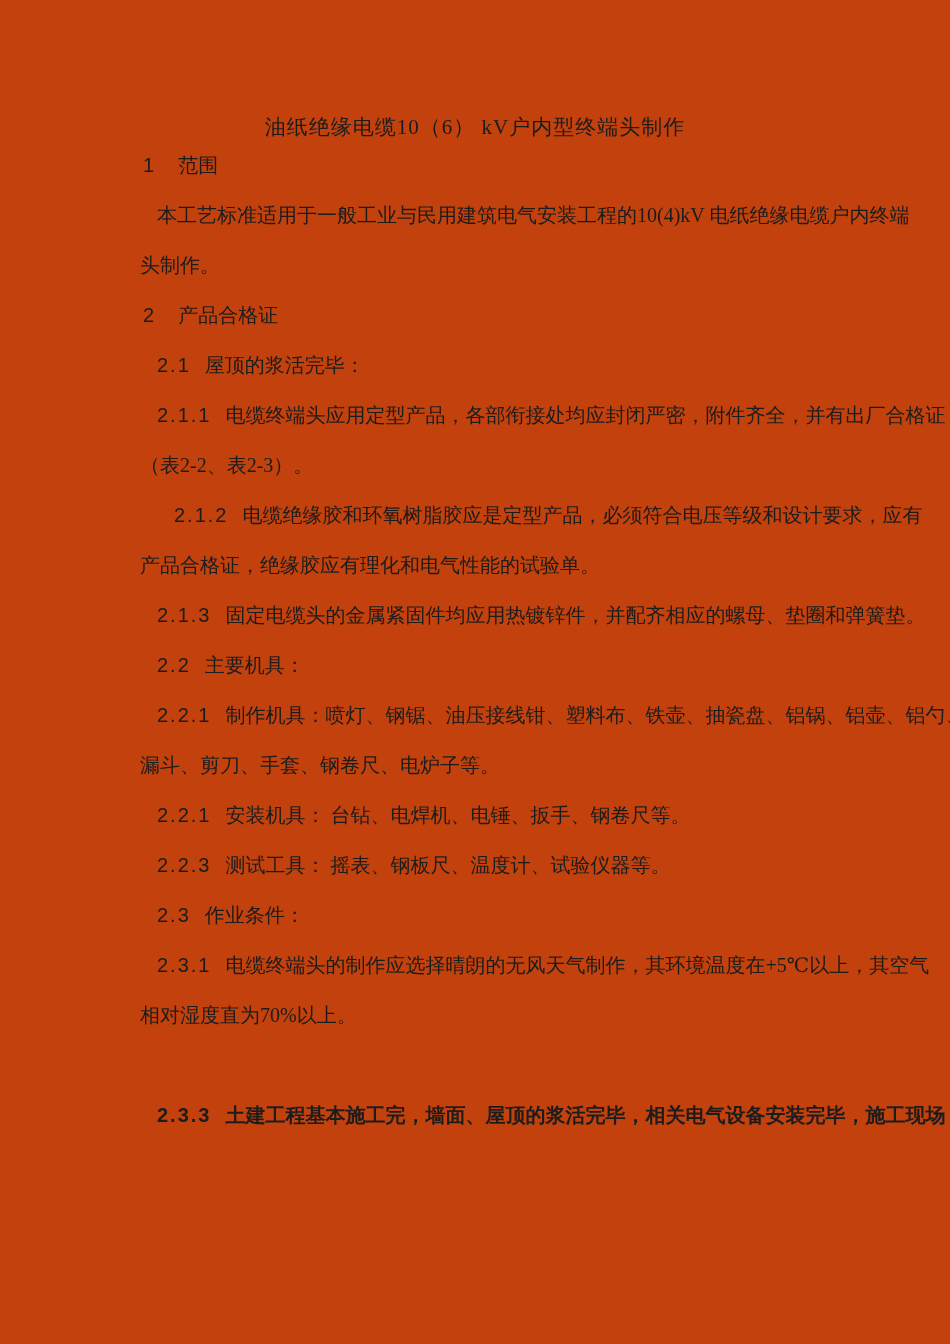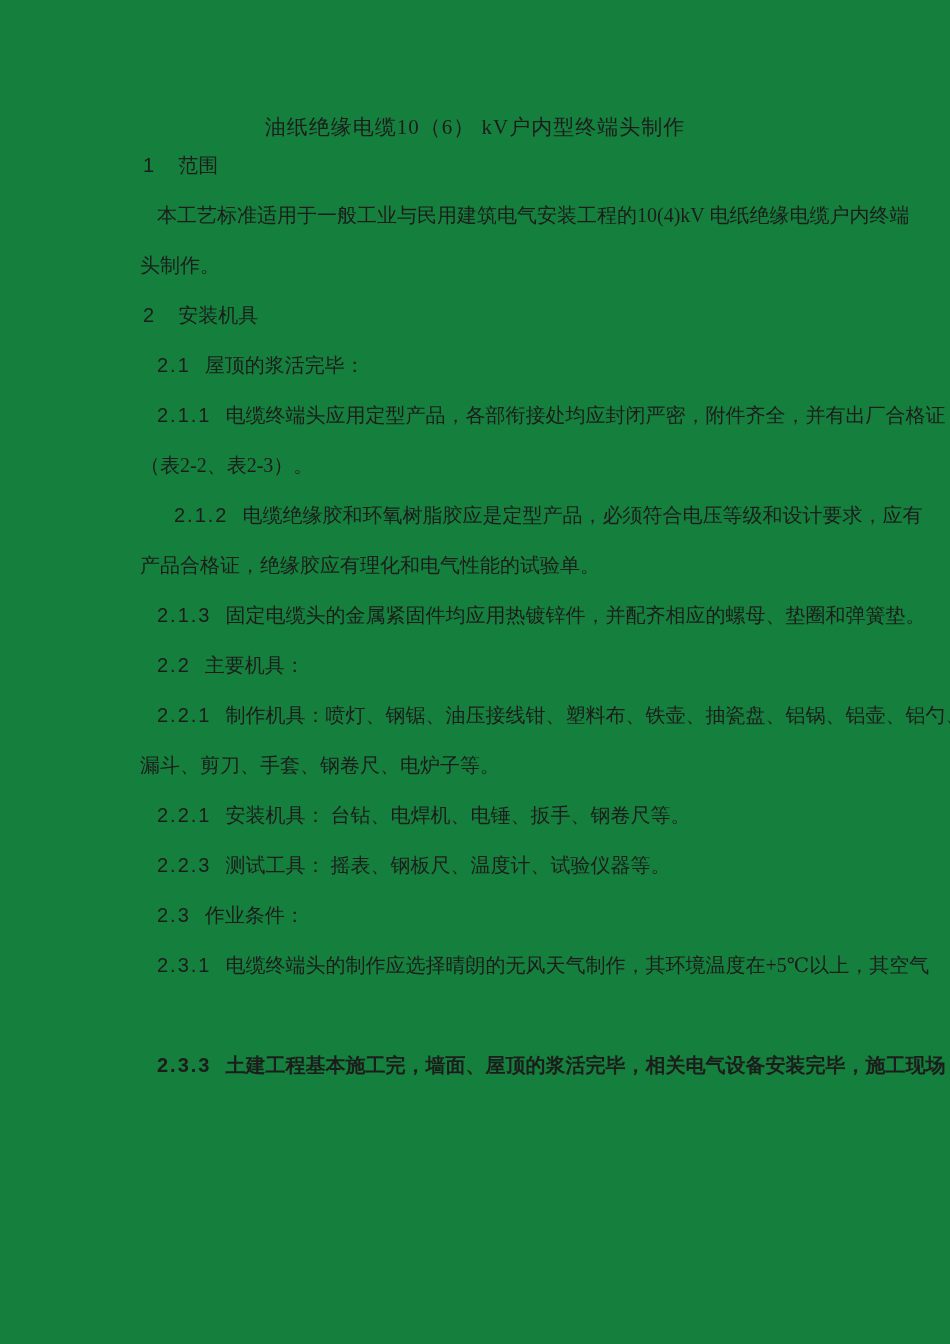--- a/index.html
+++ b/index.html
@@ -52,33 +52,33 @@
   }
   .heading .num {
     letter-spacing: 0;
     margin-right: 24px;
   }
   .num:empty { display: none; margin: 0; }
 </style>
 </head>
 <body>
 
-<div class="page" style="background: #15803d; color: rgb(28, 28, 28);">
+<div class="page" style="background: #c2410c; color: rgb(28, 28, 28);">
 
   <div class="doc-title">油纸绝缘电缆10（6） kV户内型终端头制作</div>
 
   <div class="lines">
 
     <div class="line heading"><span class="num">1</span><span class="txt">范围</span></div>
 
     <div class="line ind1"><span class="txt">本工艺标准适用于一般工业与民用建筑电气安装工程的10(4)kV 电纸绝缘电缆户内终端</span></div>
 
     <div class="line"><span class="txt">头制作。</span></div>
 
-    <div class="line heading"><span class="num">2</span><span class="txt">安装机具</span></div>
+    <div class="line heading"><span class="num">2</span><span class="txt">产品合格证</span></div>
 
     <div class="line ind1"><span class="num">2.1</span><span class="txt">屋顶的浆活完毕：</span></div>
 
     <div class="line ind1"><span class="num">2.1.1</span><span class="txt">电缆终端头应用定型产品，各部衔接处均应封闭严密，附件齐全，并有出厂合格证</span></div>
 
     <div class="line"><span class="txt">（表2-2、表2-3）。</span></div>
 
     <div class="line ind2"><span class="num">2.1.2</span><span class="txt">电缆绝缘胶和环氧树脂胶应是定型产品，必须符合电压等级和设计要求，应有</span></div>
 
     <div class="line"><span class="txt">产品合格证，绝缘胶应有理化和电气性能的试验单。</span></div>
@@ -92,18 +92,19 @@
     <div class="line"><span class="txt">漏斗、剪刀、手套、钢卷尺、电炉子等。</span></div>
 
     <div class="line ind1"><span class="num">2.2.1</span><span class="txt">安装机具： 台钻、电焊机、电锤、扳手、钢卷尺等。</span></div>
 
     <div class="line ind1"><span class="num">2.2.3</span><span class="txt">测试工具： 摇表、钢板尺、温度计、试验仪器等。</span></div>
 
     <div class="line ind1"><span class="num">2.3</span><span class="txt">作业条件：</span></div>
 
     <div class="line ind1"><span class="num">2.3.1</span><span class="txt">电缆终端头的制作应选择晴朗的无风天气制作，其环境温度在+5℃以上，其空气</span></div>
 
+    <div class="line"><span class="txt">相对湿度直为70%以上。</span></div>
 
 
     <div class="line ind1 gap"><span class="num">2.3.3</span><span class="txt">土建工程基本施工完，墙面、屋顶的浆活完毕，相关电气设备安装完毕，施工现场</span></div>
 
   </div>
 </div>
 
 </body></html>

